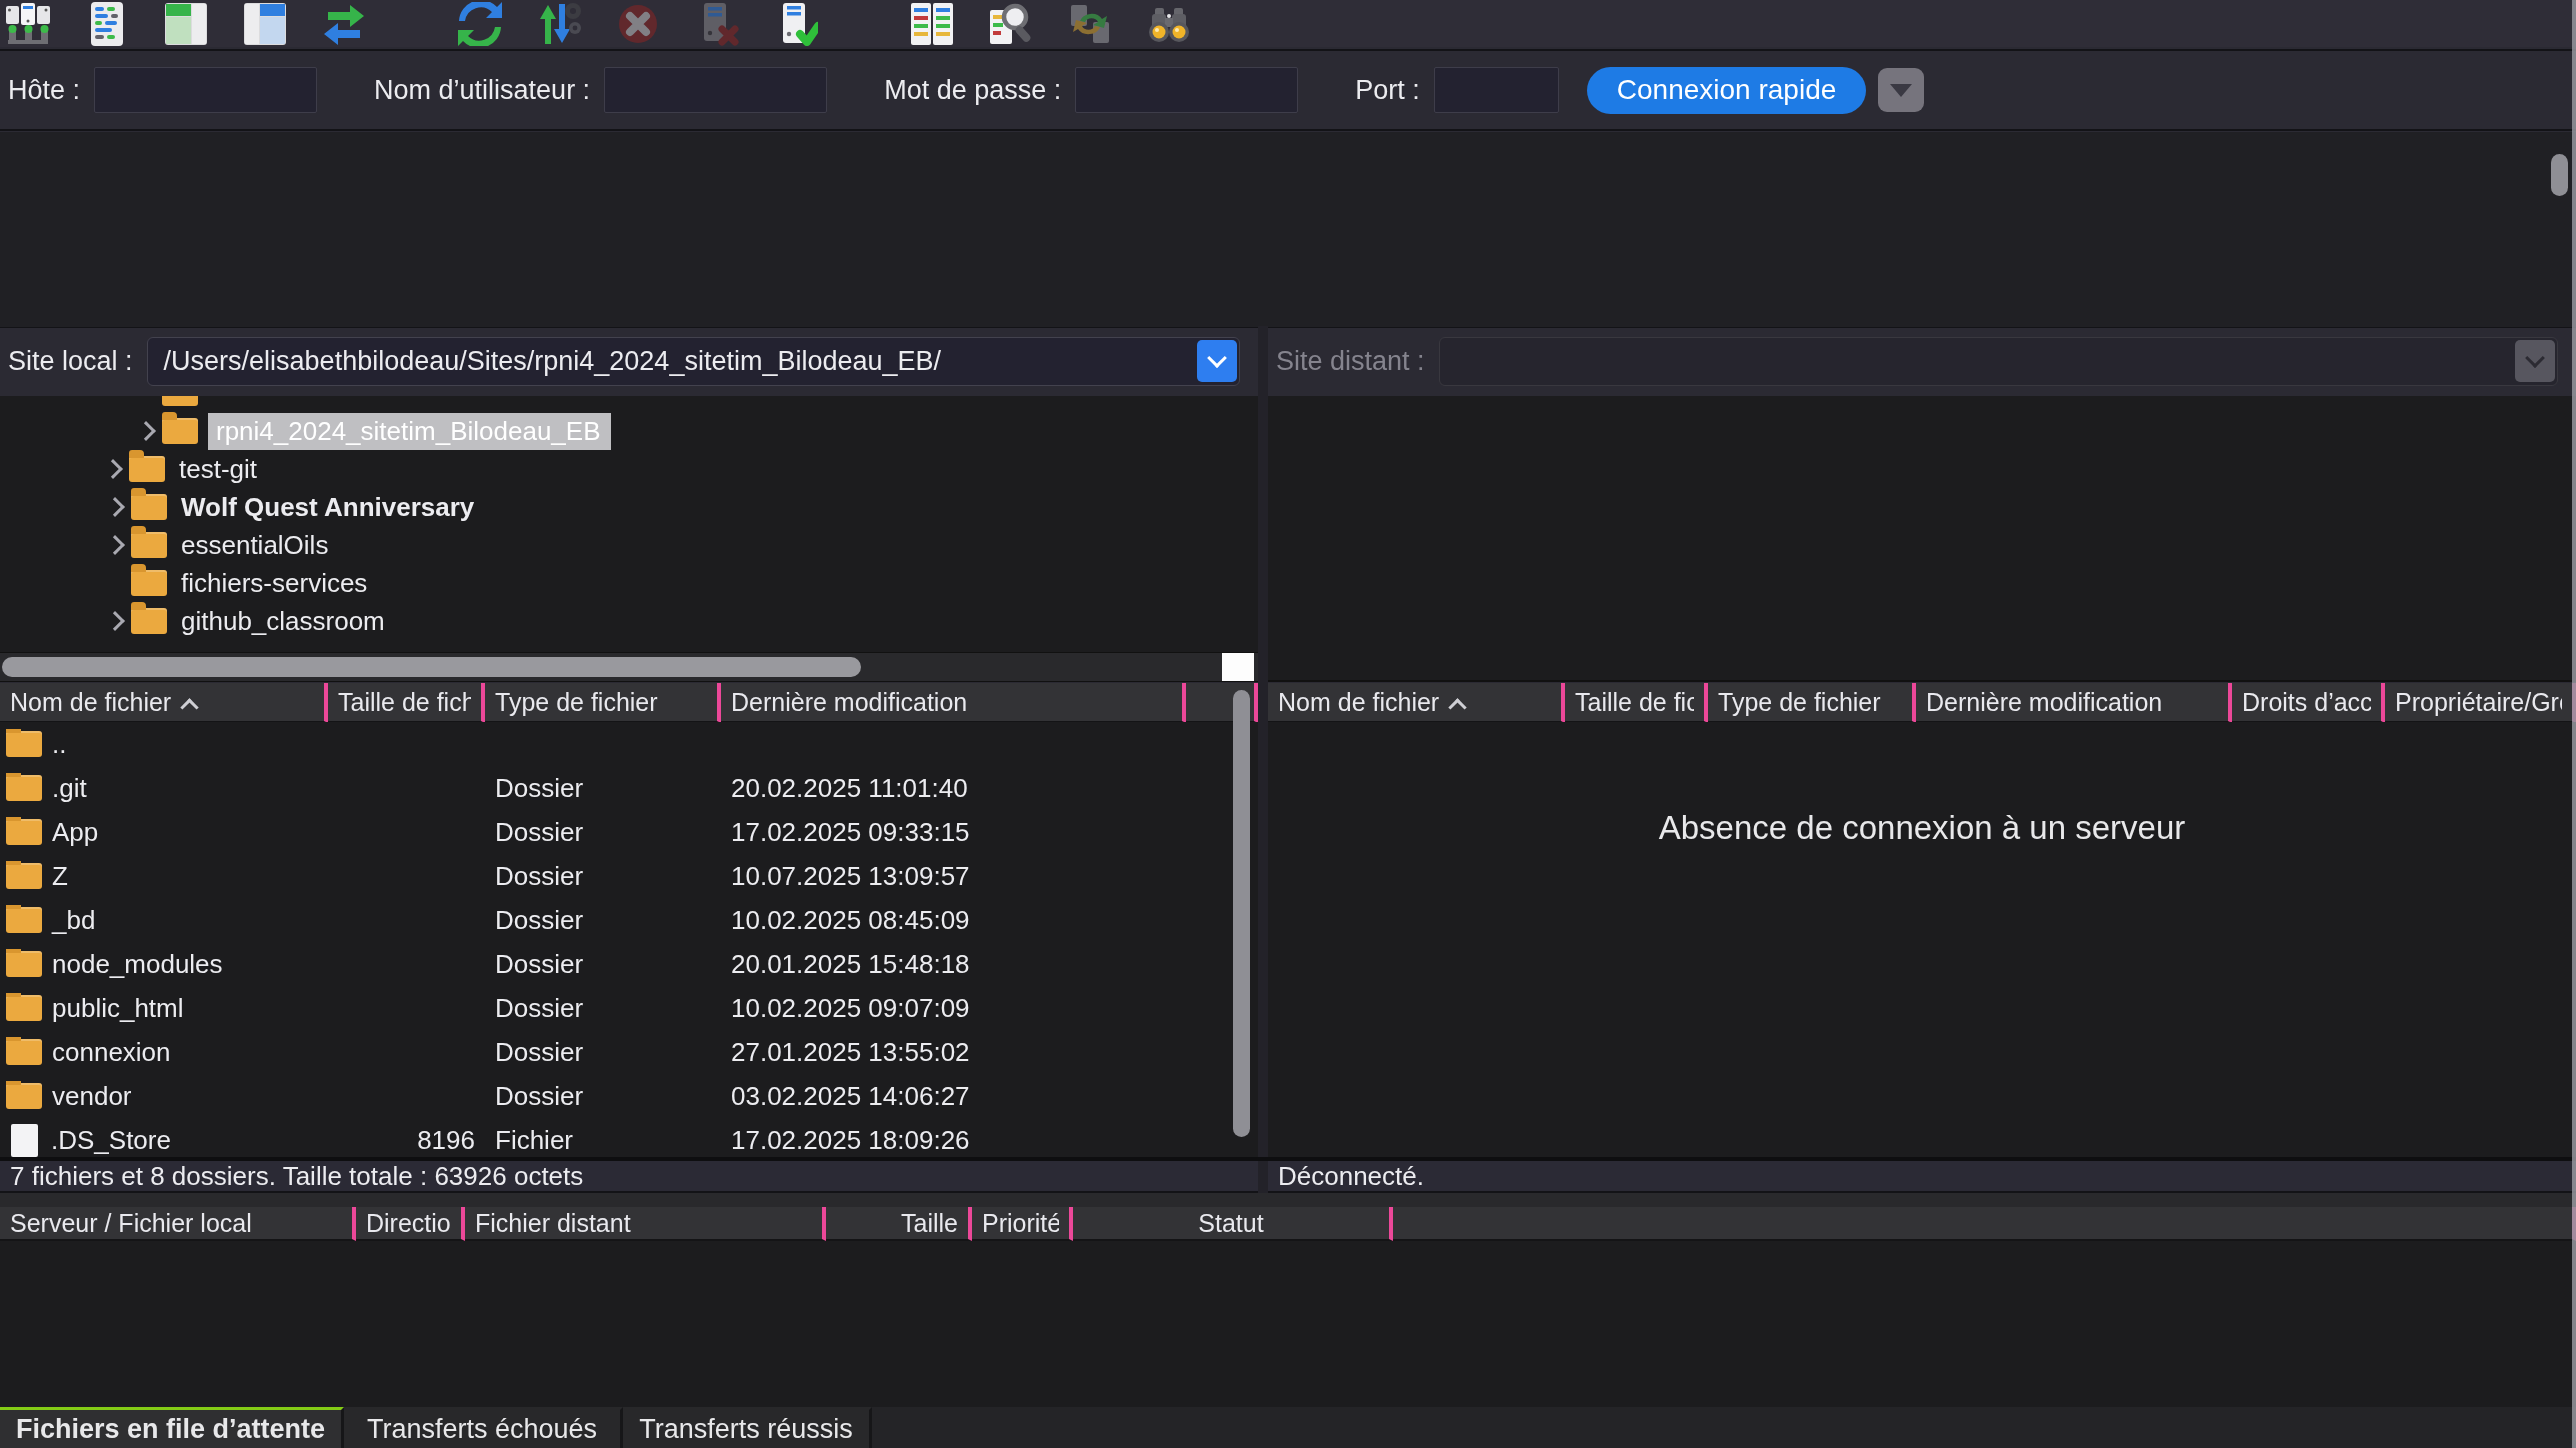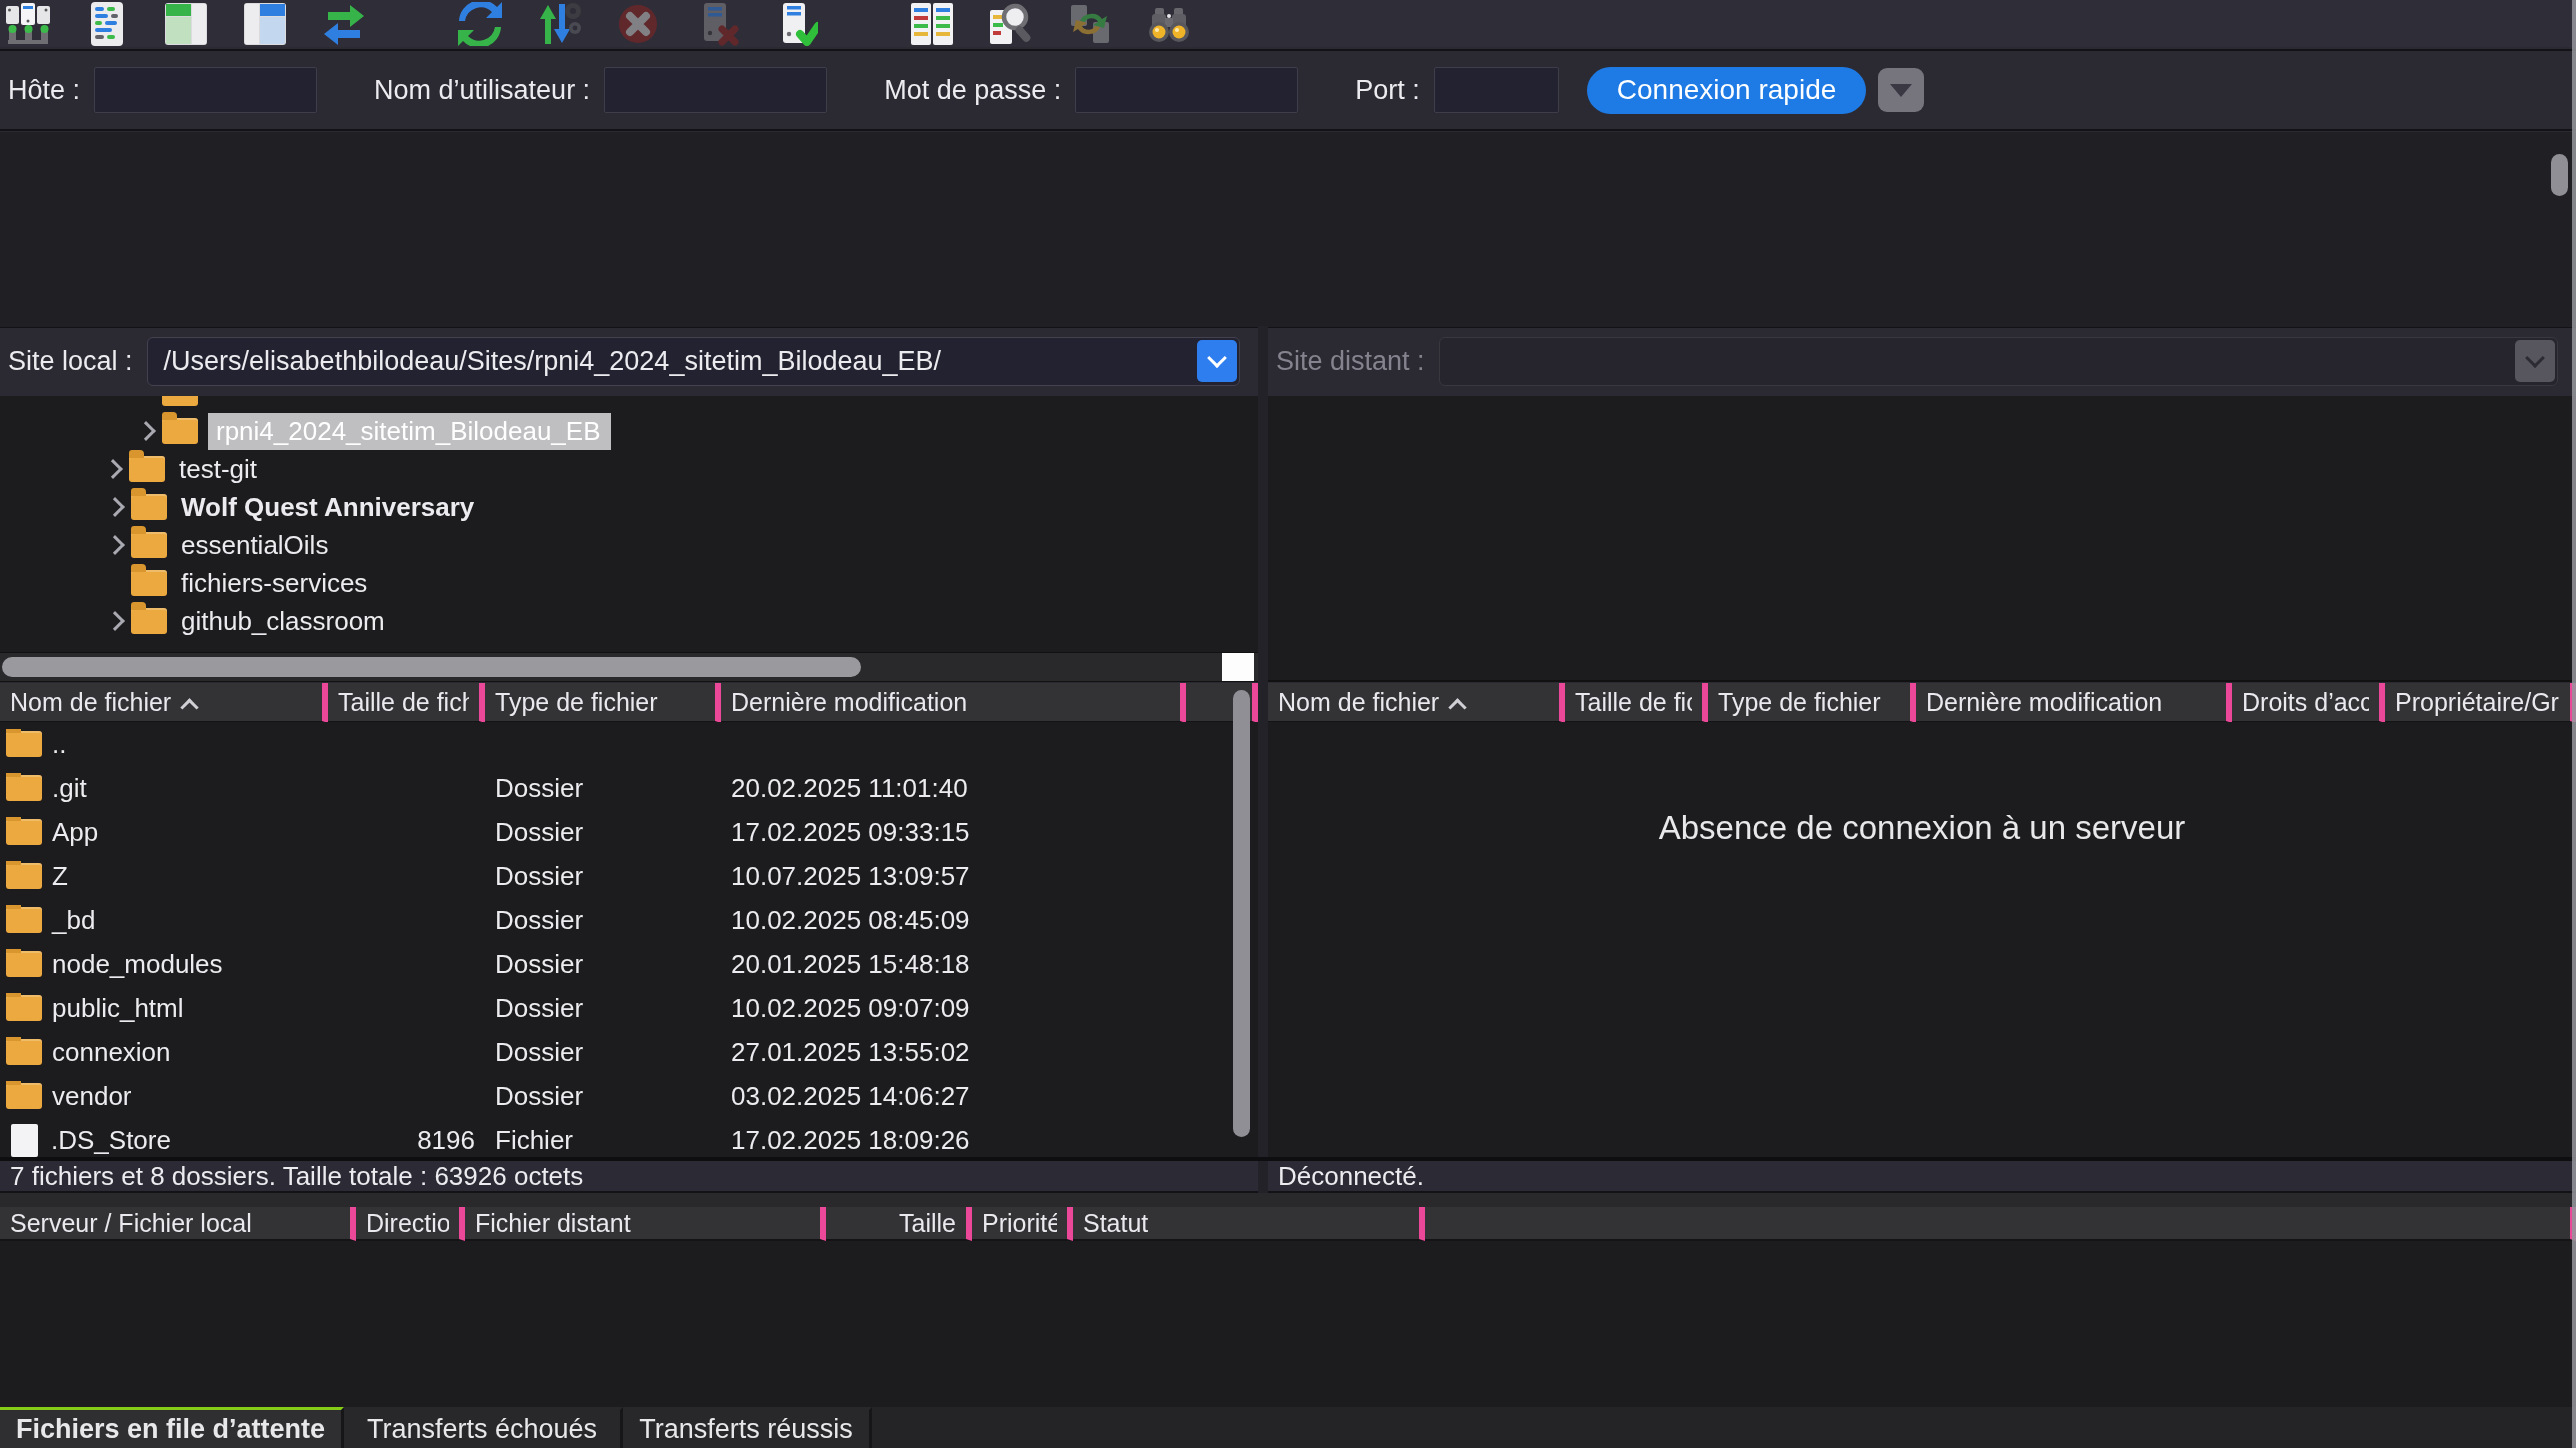--- a/index.html
+++ b/index.html
@@ -66,21 +66,21 @@
   
   #lhscroll{position:absolute;left:0;top:652px;width:1258px;height:30px;background:#29292c;
       border-top:1px solid #111;border-bottom:1px solid #111;box-sizing:border-box}
   #lhscroll .thumb{position:absolute;left:2px;top:4px;width:859px;height:20px;border-radius:10px;background:#99999e}
   #lhscroll .corner{position:absolute;right:4px;top:0;width:32px;height:28px;background:#fdfdfd}
   
   .hrow{position:absolute;top:683px;height:40px;display:flex;background:#1d1d1f;overflow:hidden}
   #lhead{left:0;width:1258px}
   #rhead{left:1268px;right:0}
   #qhead{top:1207px;height:34px;left:0;right:0;background:#1d1d1f}
-  .hcell{background:#333336;border-right:6px solid #ec4899;border-bottom:2px solid #141416;
+  .hcell{background:#333336;border-right:4px solid #ec4899;border-bottom:2px solid #141416;
       display:flex;align-items:center;padding:0 10px;font-size:25px;color:#e9e9ee;
       box-sizing:border-box;flex:none;overflow:hidden;white-space:nowrap}
   .hcell.fill{flex:1}
   .hcell.right{justify-content:flex-end}
   .hlab{overflow:hidden;white-space:nowrap}
   
   #llist{position:absolute;left:0;top:722px;width:1258px;height:435px;background:#1c1c1e;overflow:hidden}
   #rlist{position:absolute;left:1268px;right:0;top:722px;height:435px;background:#1c1c1e}
   .frow{height:44px;display:flex;align-items:center;font-size:26px}
   .cell{flex:none;overflow:hidden;white-space:nowrap;padding:0 10px;box-sizing:border-box}
@@ -509,21 +509,21 @@
     </div>
     <div class="hcell" style="width: 361px;">
       <span class="hlab">Fichier distant</span>
     </div>
     <div class="hcell right" style="width: 146px;">
       <span class="hlab">Taille</span>
     </div>
     <div class="hcell" style="width: 101px;">
       <span class="hlab">Priorité</span>
     </div>
-    <div class="hcell" style="width: 352px;">
+    <div class="hcell" style="width: 320px; justify-content: center;">
       <span class="hlab">Statut</span>
     </div>
     <div class="hcell fill">
       <span class="hlab"></span>
     </div>
   </div>
 <div id="qbody"></div>
 
 <div id="tabs">
     <div class="tab active" style="width: 344px;">

